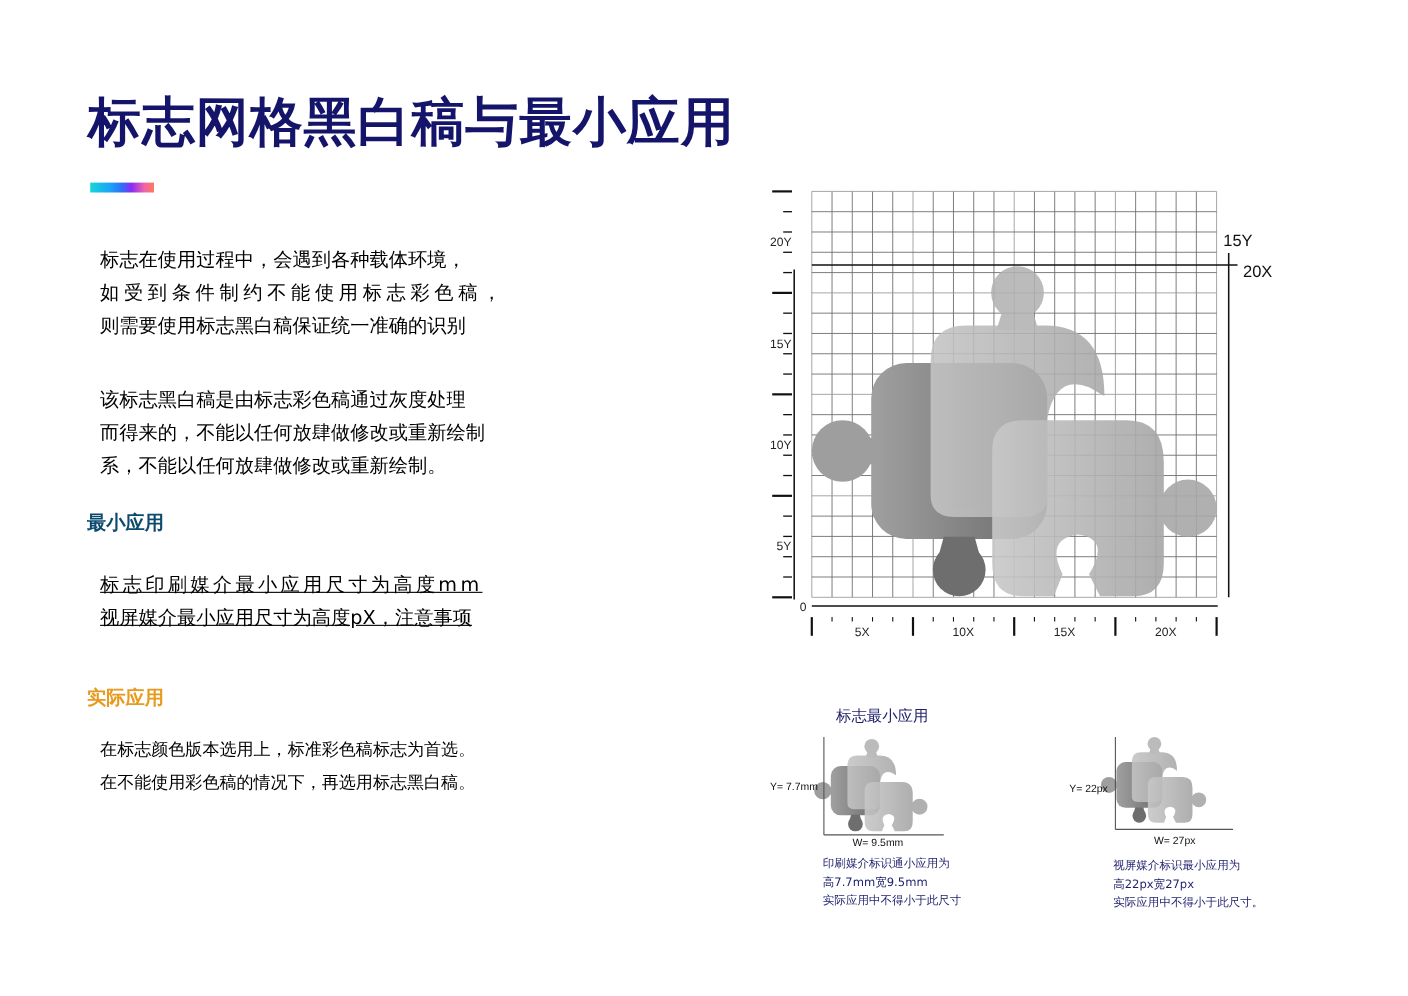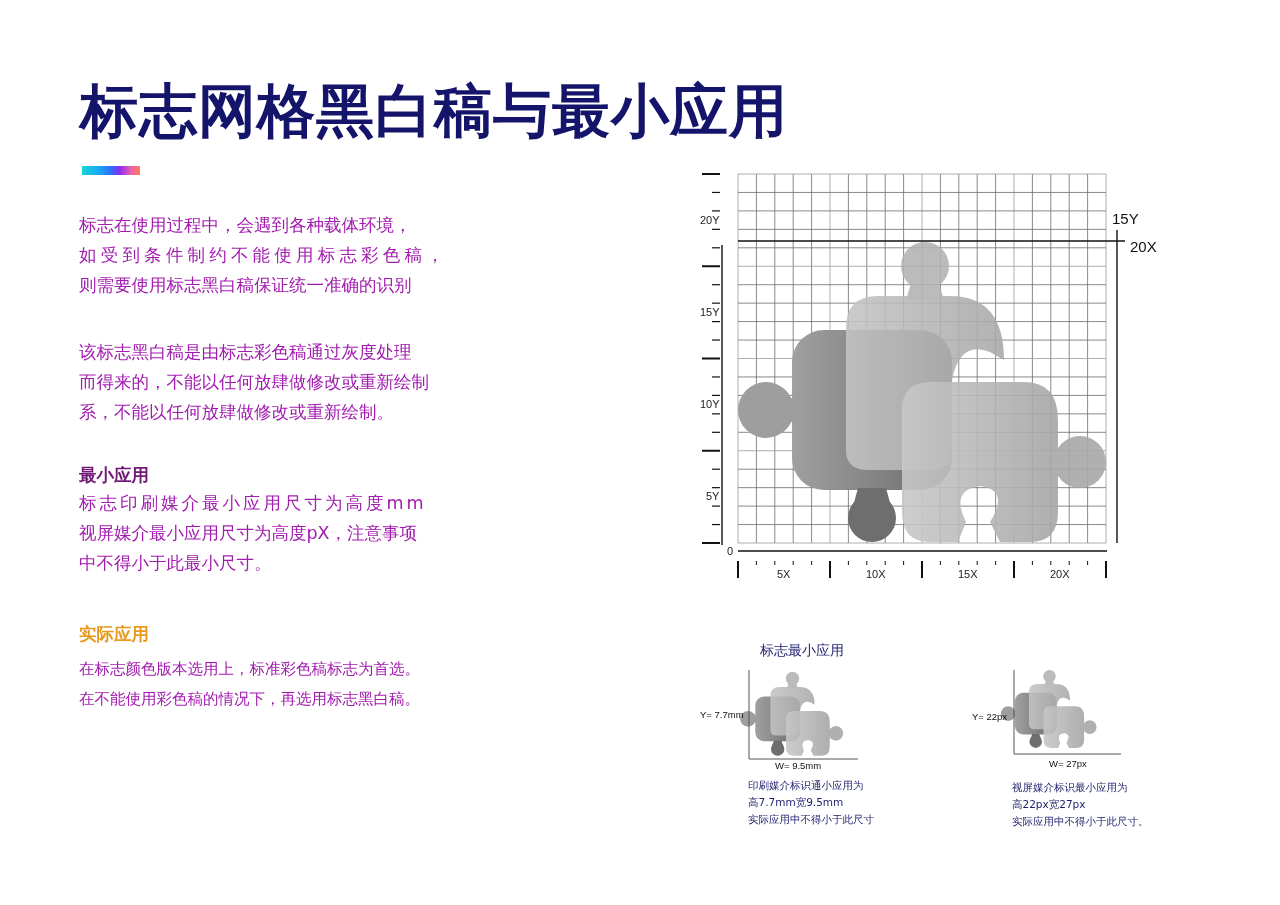--- a/index.html
+++ b/index.html
@@ -2,36 +2,36 @@
 <html><head>
 <meta charset="utf-8">
 <style>
   html, body { margin: 0; padding: 0; }
   body {
     width: 1280px; height: 905px; background: #ffffff; position: relative; overflow: hidden;
     font-family: "DejaVu Sans", "Liberation Sans", sans-serif; color: #1a1a6e;
   }
   .title {
     position: absolute; left: 80px; top: 80px; margin: 0;
-    font-size: 58px; font-weight: bold; color: #14146b; letter-spacing: 1px; line-height: 62px;
+    font-size: 48px; font-weight: bold; color: #14146b; letter-spacing: 1px; line-height: 62px;
   }
   .grad-bar {
     position: absolute; left: 82px; top: 166px; width: 58px; height: 9px;
     background: linear-gradient(90deg, #16d6d8 0%, #1aa6f5 30%, #2f6ef7 50%, #8b2cf5 65%, #f064a8 85%, #ff7a5a 100%);
   }
   .para {
-    position: absolute; left: 79px; font-size: 17.5px; line-height: 30px; color: #a21caf; margin: 0;
+    position: absolute; left: 79px; font-size: 17.5px; line-height: 30px; color: #000000; margin: 12px;
   }
   .para p { margin: 0; white-space: nowrap; }
   .p1 { top: 210px; }
   .p2 { top: 337px; }
   .heading-min {
-    position: absolute; left: 79px; top: 463px; font-size: 17.5px; font-weight: bold; color: #701a75; margin: 0;
-  }
-  .p3 { top: 488px; }
+    position: absolute; left: 79px; top: 463px; font-size: 17.5px; font-weight: bold; color: #0c4a6e; margin: 0;
+  }
+  .p3 { top: 505px; text-decoration: underline; }
   .heading-note {
     position: absolute; left: 79px; top: 622px; font-size: 17.5px; color: #e79a1e; margin: 0;
   }
   .p4 { top: 654px; font-size: 15.5px; line-height: 30px; }
 
   
   .grid-svg { position: absolute; left: 690px; top: 160px; }
   .axis-lbl { font-family: "Liberation Sans", sans-serif; font-size: 11px; fill: #222; }
   .big-lbl { font-family: "Liberation Sans", sans-serif; font-size: 15px; fill: #111; }
 
@@ -60,21 +60,20 @@
 <div class="para p2">
   <p>该标志黑白稿是由标志彩色稿通过灰度处理</p>
   <p>而得来的，不能以任何放肆做修改或重新绘制</p>
   <p>系，不能以任何放肆做修改或重新绘制。</p>
 </div>
 
 <h3 class="heading-min">最小应用</h3>
 <div class="para p3">
   <p style="letter-spacing:3px">标志印刷媒介最小应用尺寸为高度mm</p>
   <p>视屏媒介最小应用尺寸为高度pX，注意事项</p>
-  <p>中不得小于此最小尺寸。</p>
 </div>
 
 <h3 class="heading-note">实际应用</h3>
 <div class="para p4">
   <p>在标志颜色版本选用上，标准彩色稿标志为首选。</p>
   <p>在不能使用彩色稿的情况下，再选用标志黑白稿。</p>
 </div>
 
 <svg class="grid-svg" width="480" height="430" viewBox="690 160 480 430">
   <defs>

